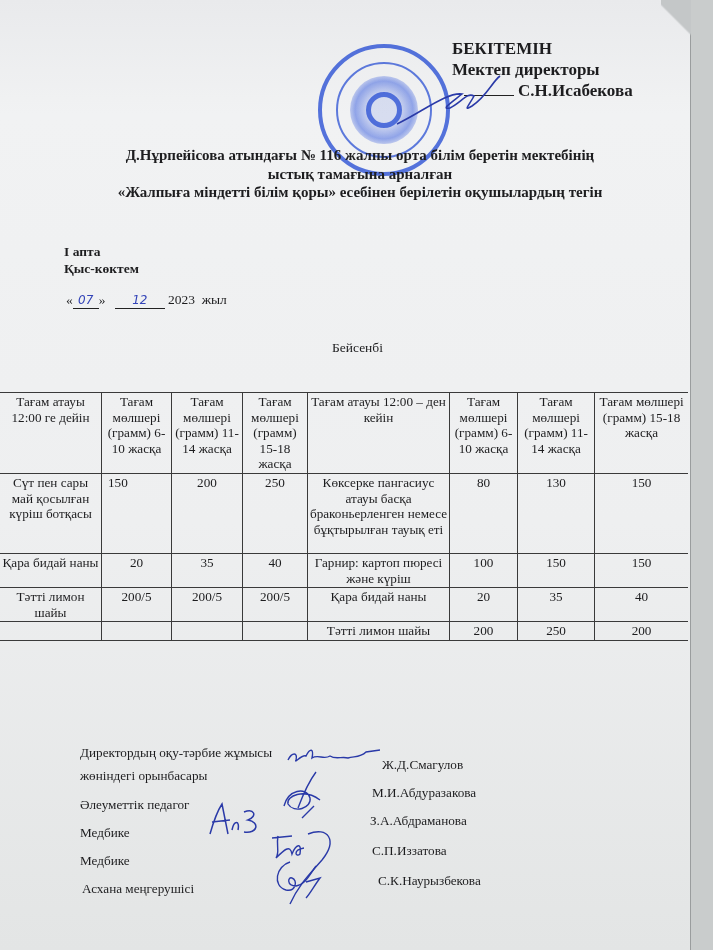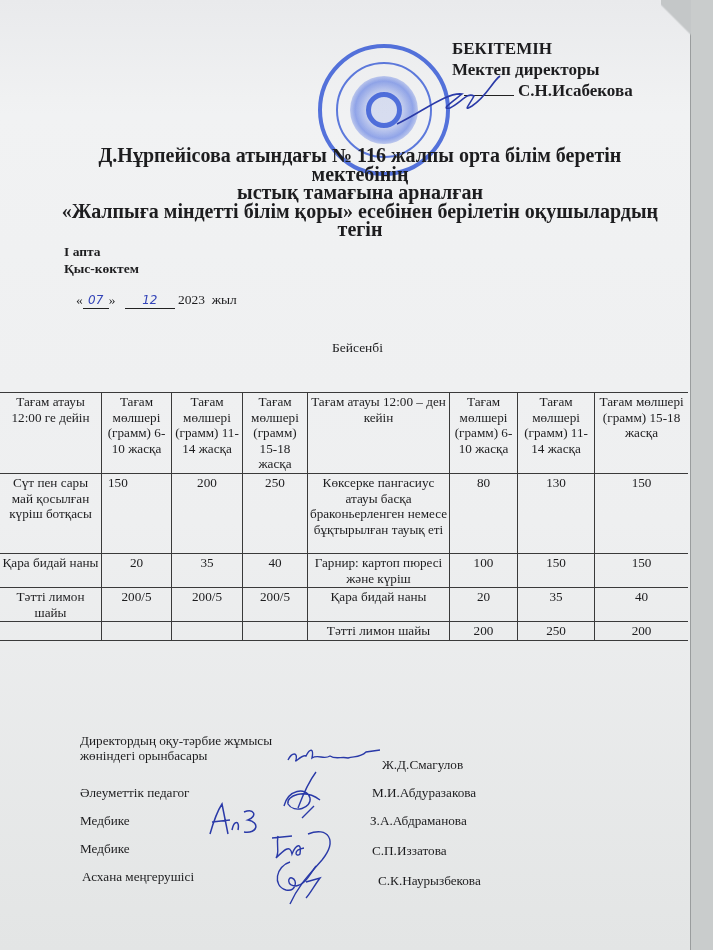--- a/index.html
+++ b/index.html
@@ -9,36 +9,36 @@
   .approve{position:absolute;left:444px;top:38px;font-weight:bold;font-size:17px;line-height:21px;margin-left:8px;}
   .approve .t1{margin-left:0;}
   .approve .t2{margin-left:0;}
   .approve .t3{margin-left:12px;padding-left:0;}
   .approve .sigline{display:inline-block;width:50px;border-bottom:1px solid #222;margin-right:4px;vertical-align:baseline;}
   .stamp{position:absolute;left:318px;top:44px;width:132px;height:132px;border-radius:50%;border:4px solid rgba(30,70,210,0.85);box-sizing:border-box;opacity:0.88;}
   .stamp::before{content:"";position:absolute;left:14px;top:14px;right:14px;bottom:14px;border-radius:50%;border:2px solid rgba(30,70,210,0.8);}
   .stamp::after{content:"";position:absolute;left:44px;top:44px;width:36px;height:36px;border-radius:50%;border:5px solid rgba(30,70,210,0.85);box-sizing:border-box;}
   .stamp .emb{position:absolute;left:28px;top:28px;width:68px;height:68px;border-radius:50%;background:radial-gradient(circle,rgba(40,80,220,0.15) 30%,rgba(40,80,220,0.55) 60%,rgba(40,80,220,0.2) 75%);}
   .sig-dir{position:absolute;left:392px;top:72px;}
-  .title{position:absolute;left:60px;width:600px;top:146px;text-align:center;font-weight:bold;font-size:20px;line-height:18.5px;}
+  .title{position:absolute;left:60px;width:600px;top:146px;text-align:center;font-weight:bold;font-size:15px;line-height:18.5px;}
   .meta{position:absolute;left:64px;top:243px;font-weight:bold;font-size:13.5px;line-height:17px;}
-  .date{position:absolute;left:76px;top:292px;font-size:13.5px;}
+  .date{position:absolute;left:66px;top:292px;font-size:13.5px;}
   .date .hand{font-family:"DejaVu Sans",sans-serif;font-style:italic;color:#3344b8;font-size:12px;}
   .date .u1{display:inline-block;width:26px;border-bottom:1px solid #222;text-align:center;}
   .date .u2{display:inline-block;width:50px;border-bottom:1px solid #222;text-align:center;margin:0 3px 0 6px;}
   .day{position:absolute;left:332px;top:340px;font-weight:normal;font-size:13.5px;}
   table.menu{position:absolute;left:0;top:392px;width:688px;border-collapse:collapse;font-size:13.2px;line-height:15.6px;padding-left:39px;}
   table.menu th,table.menu td{border:1px solid #3a3a3a;padding:1px 2px;text-align:center;vertical-align:top;font-weight:normal;}
   table.menu tr:first-child th{border-top:1.5px solid #3a3a3a;}
   table.menu td:first-child,table.menu th:first-child{border-left:none;}
   table.menu td:last-child,table.menu th:last-child{border-right:none;}
   table.menu td.left{text-align:left;padding-left:6px;}
   .signers{position:absolute;left:80px;top:733px;width:420px;font-size:13.2px;}
   .signers .row{position:absolute;left:0;width:420px;}
-  .signers .role{position:absolute;left:0;line-height:15px;}
+  .signers .role{position:absolute;left:0;line-height:23px;margin-top:8px;}
   .signers .name{position:absolute;white-space:nowrap;}
   .scribble{position:absolute;}
 </style>
 </head>
 <body>
 
 <div class="paper">
   <div class="corner"></div>
 
   <div class="stamp">

